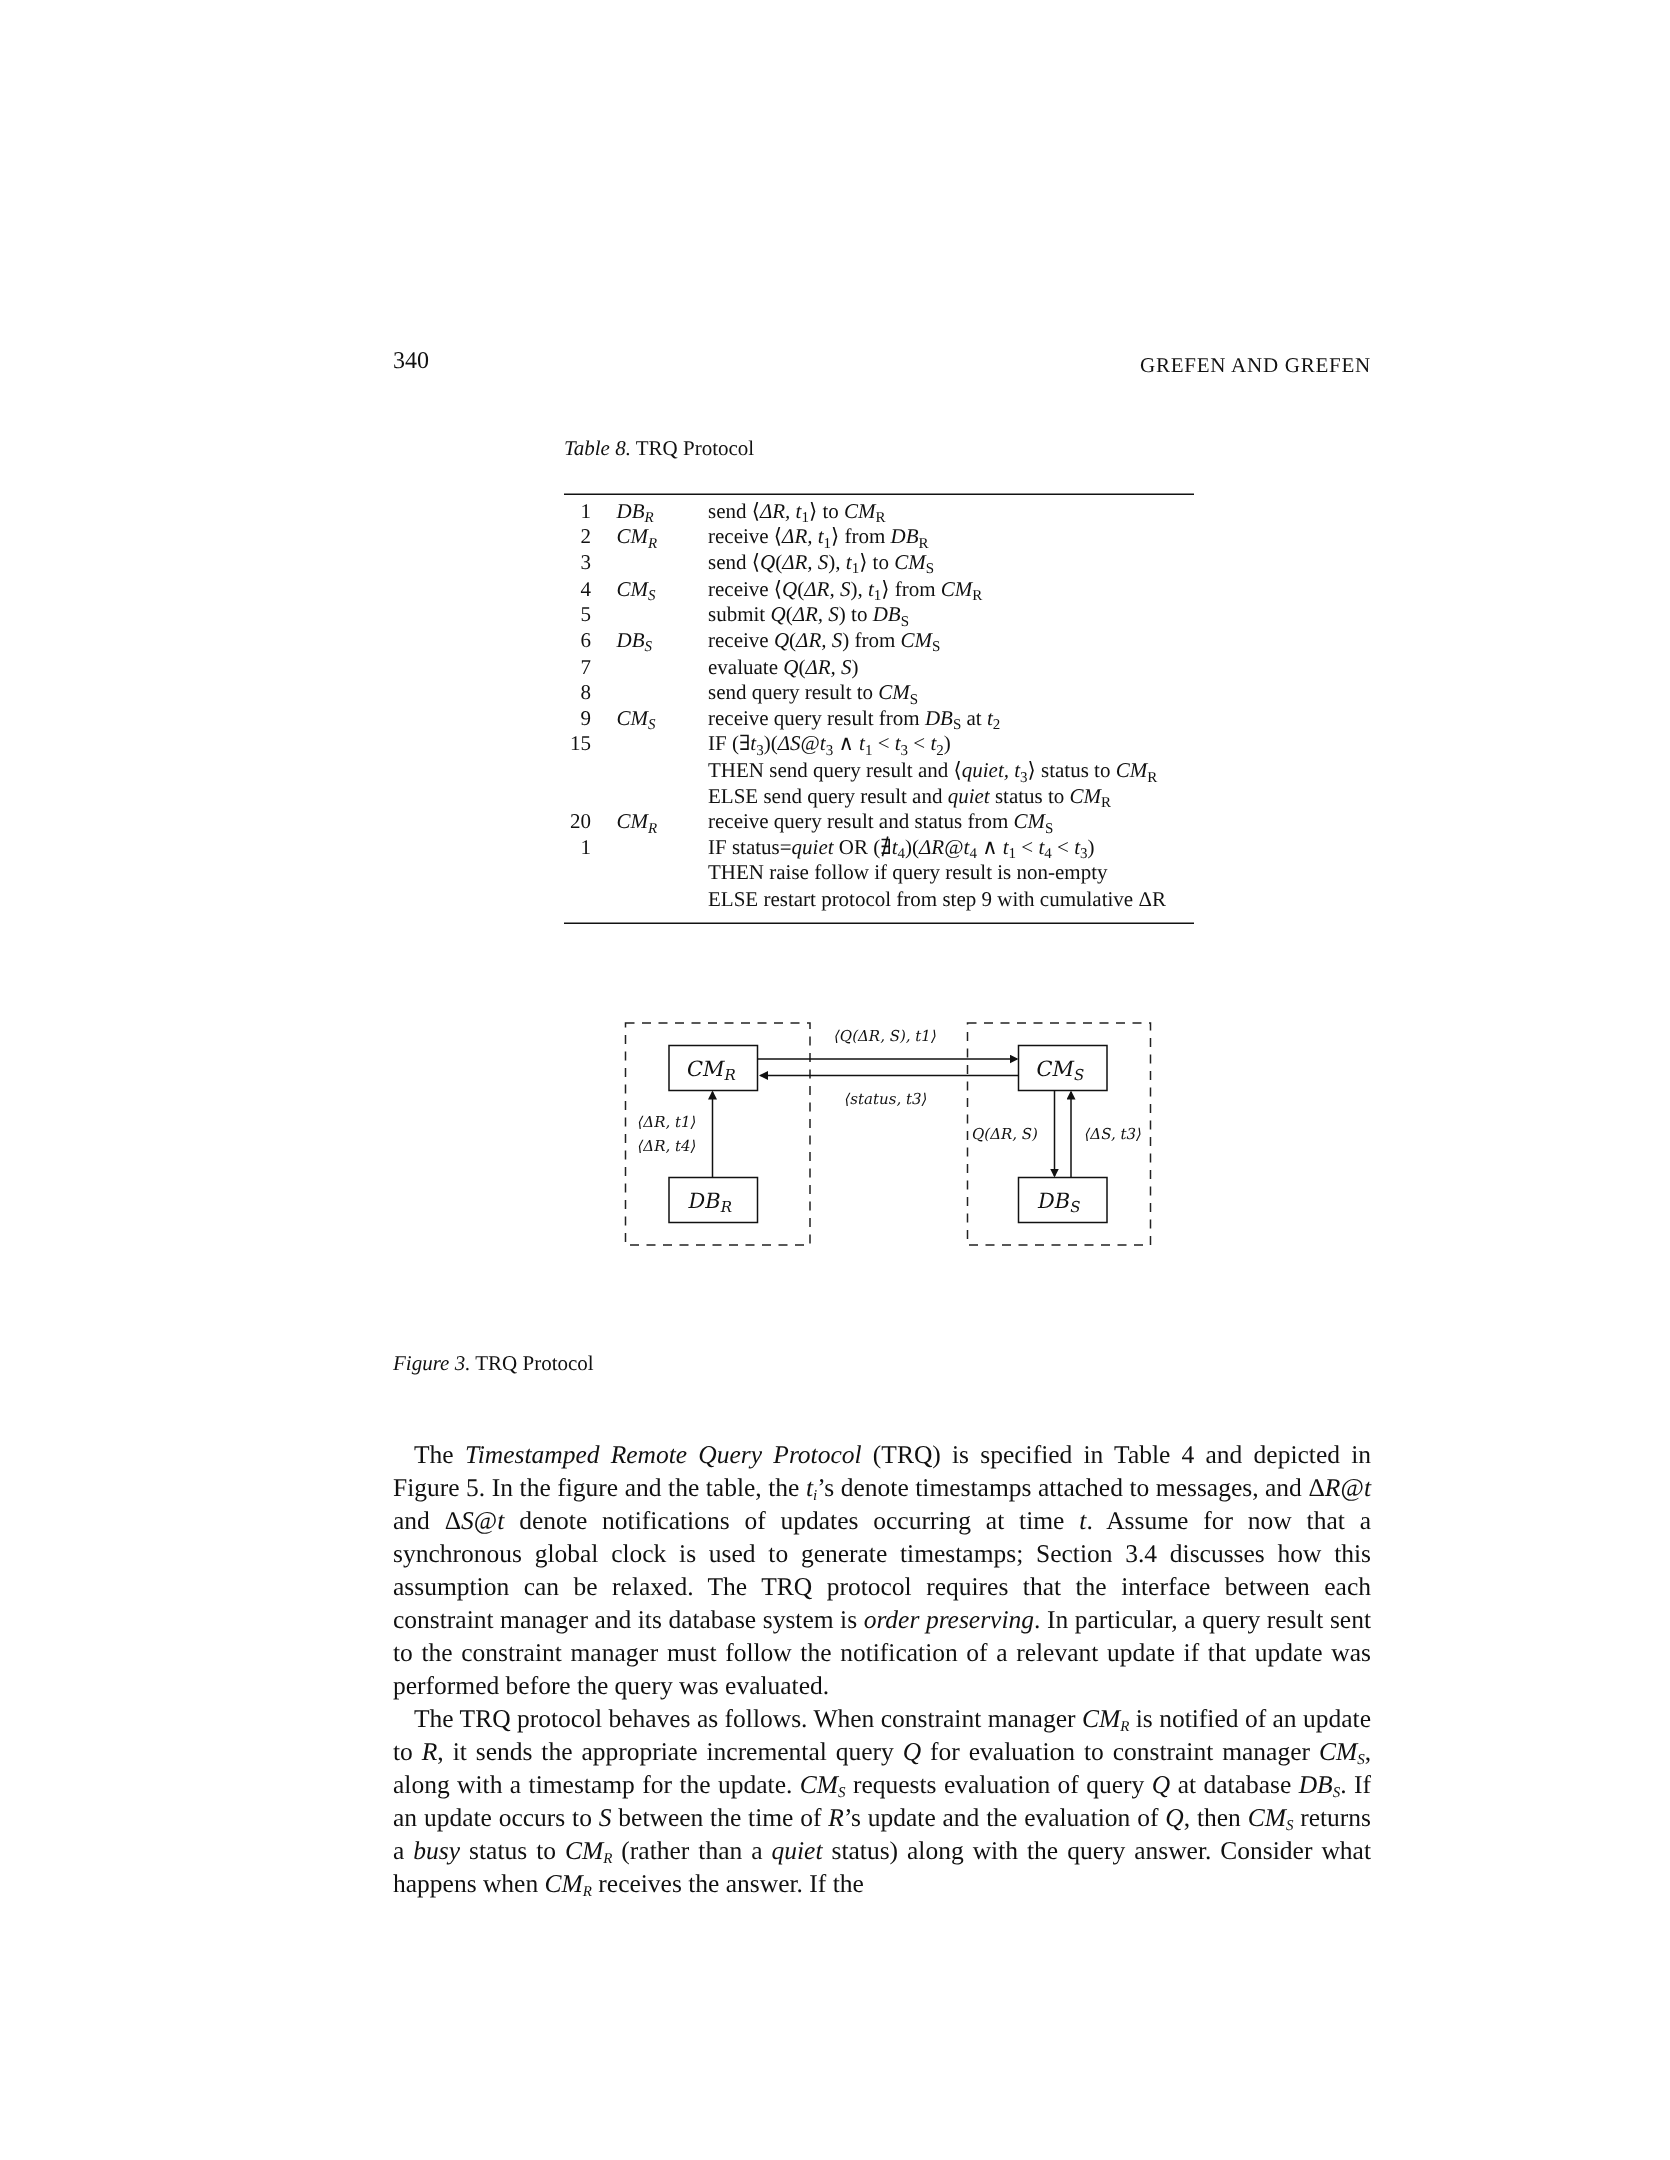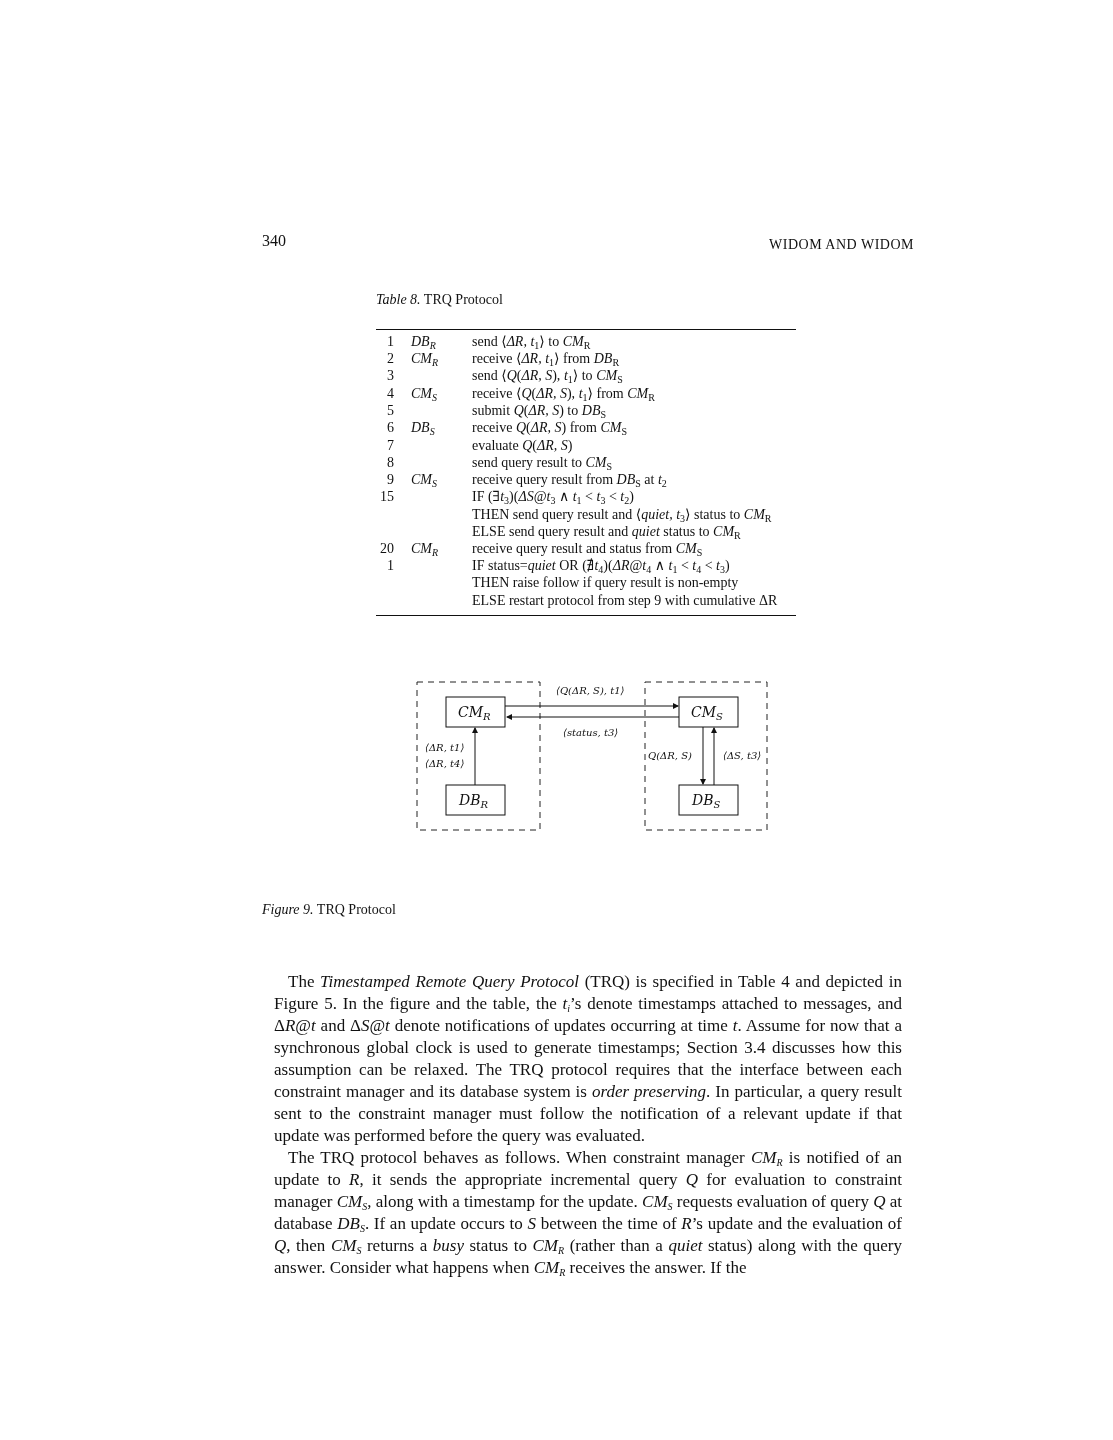--- a/index.html
+++ b/index.html
@@ -14,28 +14,28 @@
   .trow { position: absolute; left: 376px; width: 430px; height: 17px; font-size: 14px; line-height: 17px; white-space: nowrap; }
   .tnum { position: absolute; left: 0; width: 18px; text-align: right; }
   .tag { position: absolute; left: 35px; font-style: italic; }
   .tact { position: absolute; left: 96px; }
   .m { font-style: italic; }
   sub { font-size: 10px; vertical-align: -3px; line-height: 0; }
   .fig { left: 410px; top: 675px; width: 365px; height: 165px; }
   .fcap { left: 262px; top: 902px; font-size: 14px; }
   .fcap i { font-style: italic; }
   .para { left: 262px; width: 652px; font-size: 17px; line-height: 22px; text-align: justify; }
-  .para p { margin: 12px; text-indent: 14px; }
+  .para p { margin: 0; text-indent: 14px; }
   .para i { font-style: italic; }
 </style>
 </head>
 <body>
 
 <div class="abs header-page">340</div>
-<div class="abs header-run">WIDOM AND WIDOM</div>
+<div class="abs header-run">GREFEN AND GREFEN</div>
 
 <div class="abs tcap">
   <i>Table 8.</i>
   <span>TRQ Protocol</span>
 </div>
 
 <div class="abs rule" style="top:329px;"></div>
 
 <div>
   <div class="trow" style="top:333px">
@@ -139,21 +139,21 @@
     <text x="146" y="19" font-size="10" font-style="italic">⟨Q(ΔR, S), t1⟩</text>
     <text x="153" y="61" font-size="10" font-style="italic">⟨status, t3⟩</text>
     <text x="15" y="76" font-size="10" font-style="italic">⟨ΔR, t1⟩</text>
     <text x="15" y="92" font-size="10" font-style="italic">⟨ΔR, t4⟩</text>
     <text x="238" y="84" font-size="10" font-style="italic">Q(ΔR, S)</text>
     <text x="313" y="84" font-size="10" font-style="italic">⟨ΔS, t3⟩</text>
   </g>
 </svg>
 
 <div class="abs fcap">
-  <i>Figure 9.</i>
+  <i>Figure 3.</i>
   <span>TRQ Protocol</span>
 </div>
 
 <div class="abs para" style="top:959px;">
   <p>The <i>Timestamped Remote Query Protocol</i> (TRQ) is specified in Table 4 and depicted in Figure 5. In the figure and the table, the <i>t<sub>i</sub></i>’s denote timestamps attached to messages, and Δ<i>R</i>@<i>t</i> and Δ<i>S</i>@<i>t</i> denote notifications of updates occurring at time <i>t</i>. Assume for now that a synchronous global clock is used to generate timestamps; Section 3.4 discusses how this assumption can be relaxed. The TRQ protocol requires that the interface between each constraint manager and its database system is <i>order preserving</i>. In particular, a query result sent to the constraint manager must follow the notification of a relevant update if that update was performed before the query was evaluated.</p>
 </div>
 
 <div class="abs para" style="top:1135px;">
   <p>The TRQ protocol behaves as follows. When constraint manager <i>CM<sub>R</sub></i> is notified of an update to <i>R</i>, it sends the appropriate incremental query <i>Q</i> for evaluation to constraint manager <i>CM<sub>S</sub></i>, along with a timestamp for the update. <i>CM<sub>S</sub></i> requests evaluation of query <i>Q</i> at database <i>DB<sub>S</sub></i>. If an update occurs to <i>S</i> between the time of <i>R</i>’s update and the evaluation of <i>Q</i>, then <i>CM<sub>S</sub></i> returns a <i>busy</i> status to <i>CM<sub>R</sub></i> (rather than a <i>quiet</i> status) along with the query answer. Consider what happens when <i>CM<sub>R</sub></i> receives the answer. If the</p>
 </div>

